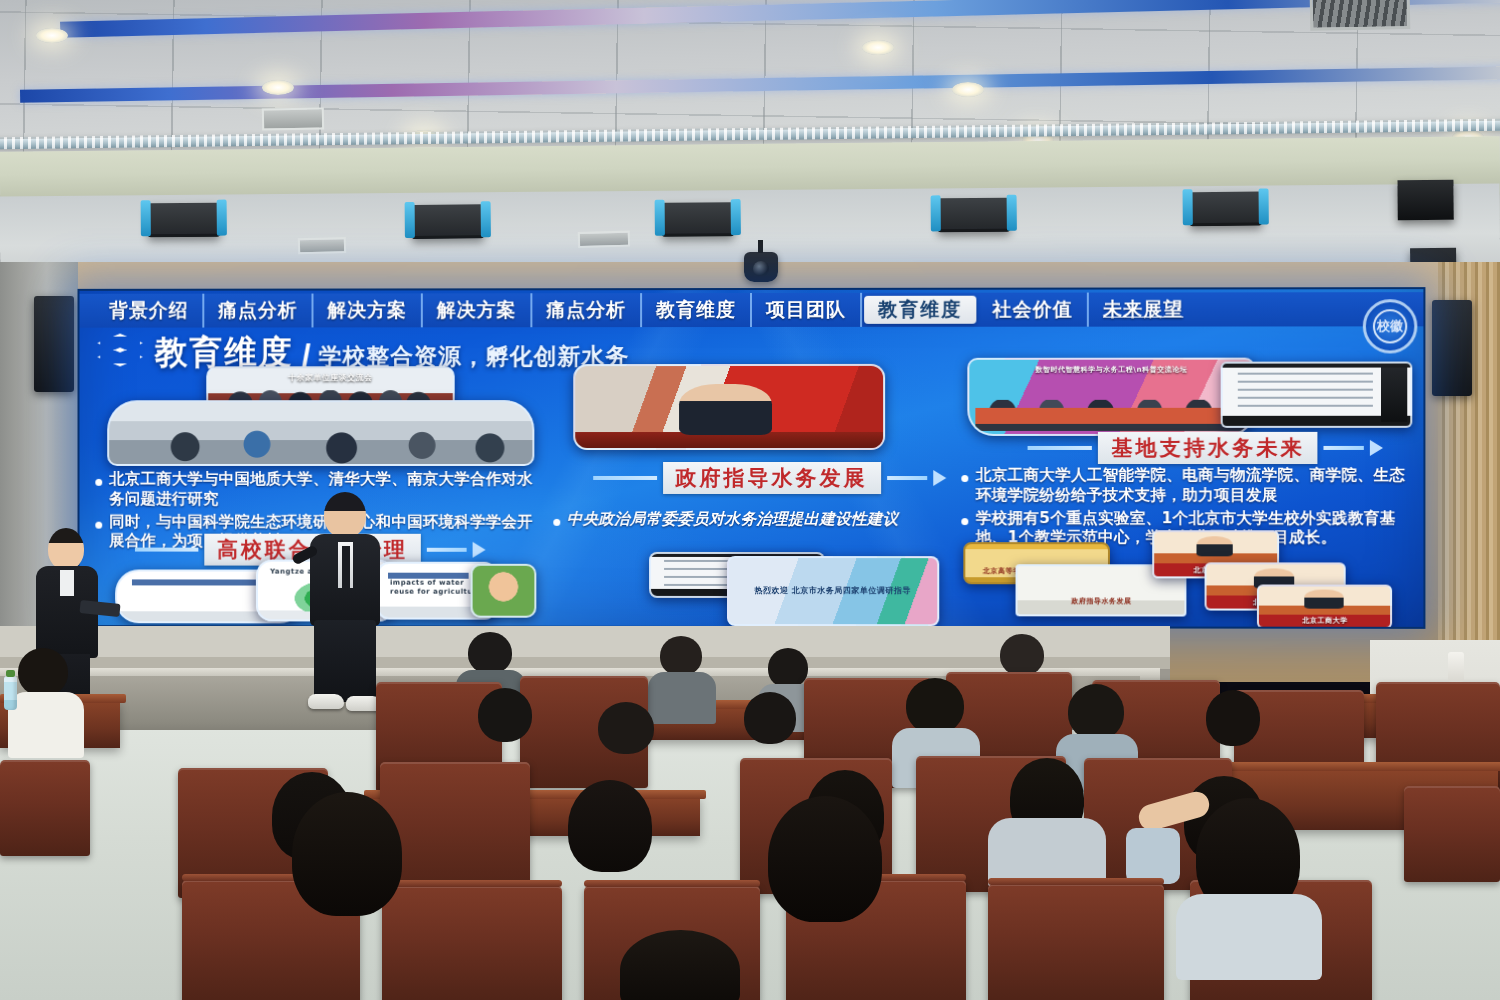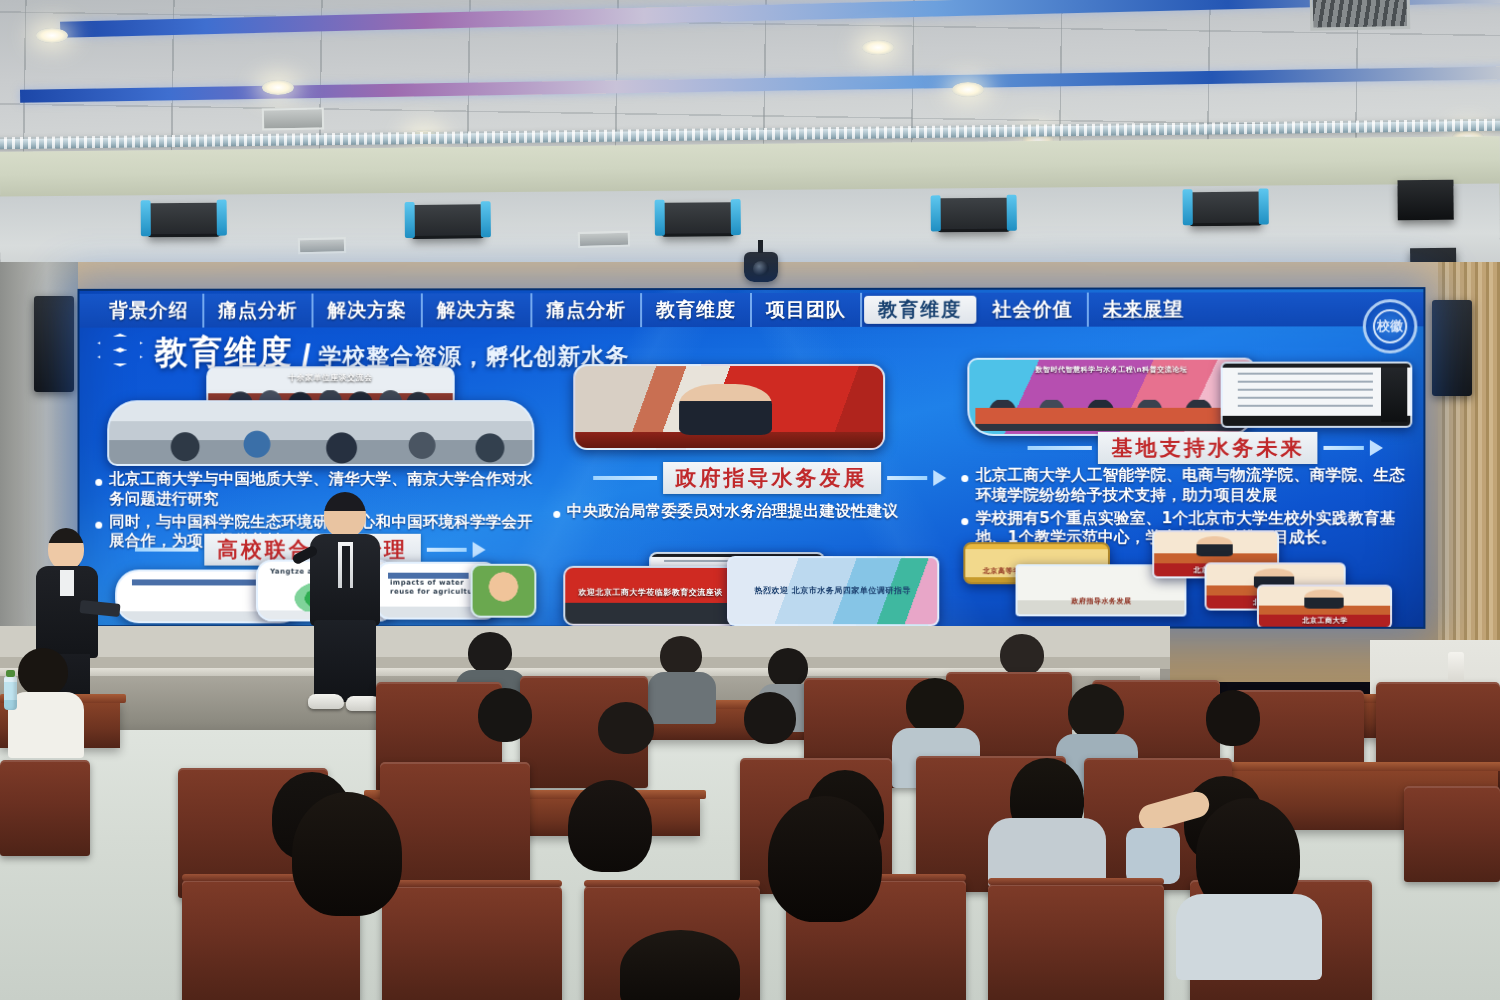--- a/index.html
+++ b/index.html
@@ -578,31 +578,28 @@
       <div class="col c2">
         <div class="photo ph-official" style="left:28px; top:-2px; width:312px; height:86px; border-radius:14px;"></div>
 
         <div class="banner" style="left:48px; top:96px;">
           <div class="banner-line"></div>
           <div class="banner-box">政府指导水务发展</div>
           <div class="banner-tail"></div>
           <div class="banner-arrow"></div>
         </div>
 
-        <div class="bullets" style="left:8px; top:136px; width:384px;">
+        <div class="bullets" style="left:8px; top:144px; width:384px;font-style:italic;">
           <div class="bullet">
             <div class="bullet-dot"></div>
             <div class="bullet-text">中央政治局常委委员对水务治理提出建设性建议</div>
           </div>
         </div>
 
         <div class="photo ph-laptop" style="left:104px; top:186px; width:176px; height:46px; border-radius:8px;"></div>
-        <div class="photo ph-welcome-red" style="left:18px; top:200px; width:176px; height:60px; border-radius:10px;">
-          <div class="photo-cap" style="bottom:46%;">欢迎北京工商大学莅临影教育交流座谈</div>
-        </div>
         <div class="photo ph-welcome-blue" style="left:182px; top:190px; width:212px; height:70px; border-radius:8px;">
           <div class="photo-cap" style="bottom:42%; color:#1b3f6e; text-shadow:none;text-align:center;">热烈欢迎
 北京市水务局四家单位调研指导</div>
         </div>
       </div>
 
       <div class="col c3">
         <div class="photo ph-panel" style="left:12px; top:-8px; width:286px; height:78px; border-radius:10px 10px 26px 26px;">
           <div class="photo-cap top" style="font-size:7px;">数智时代智慧科学与水务工程\n科普交流论坛</div>
         </div>

